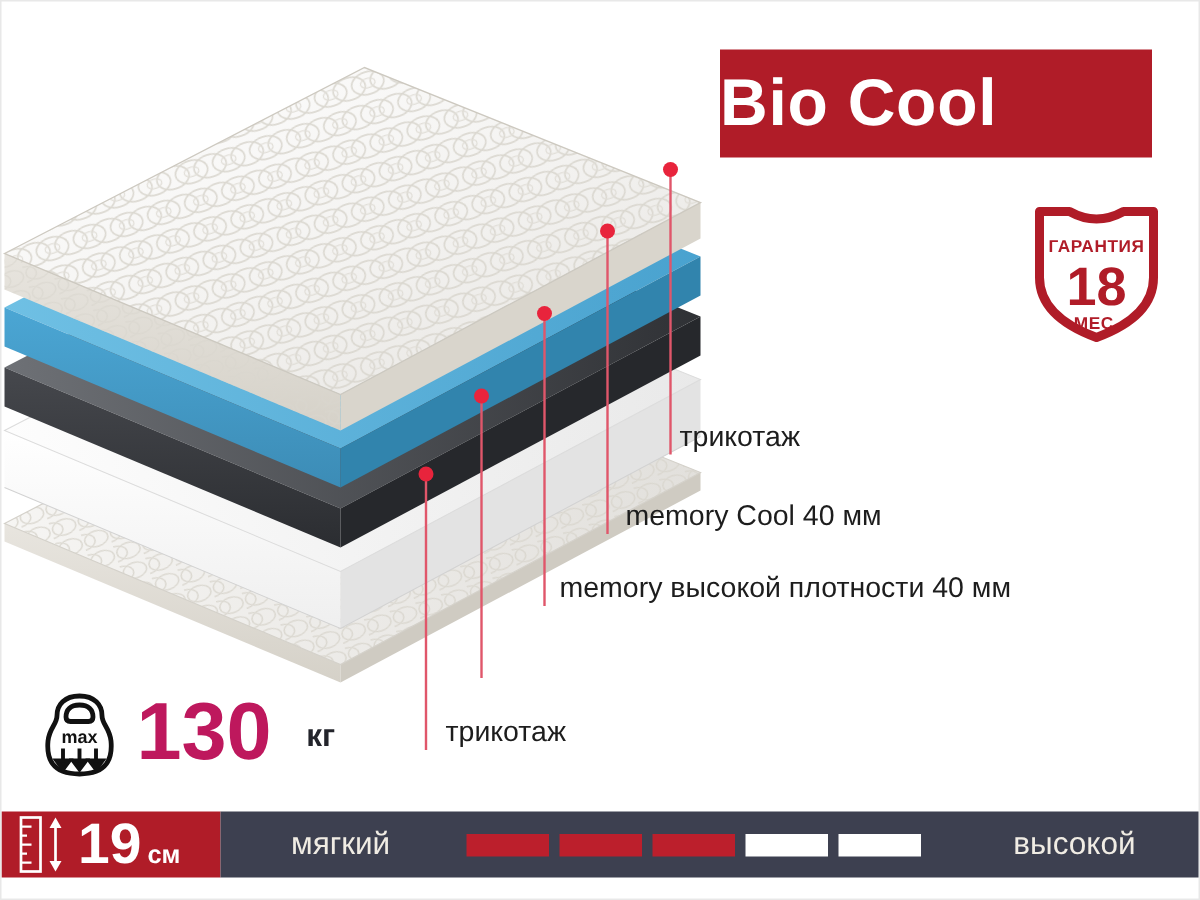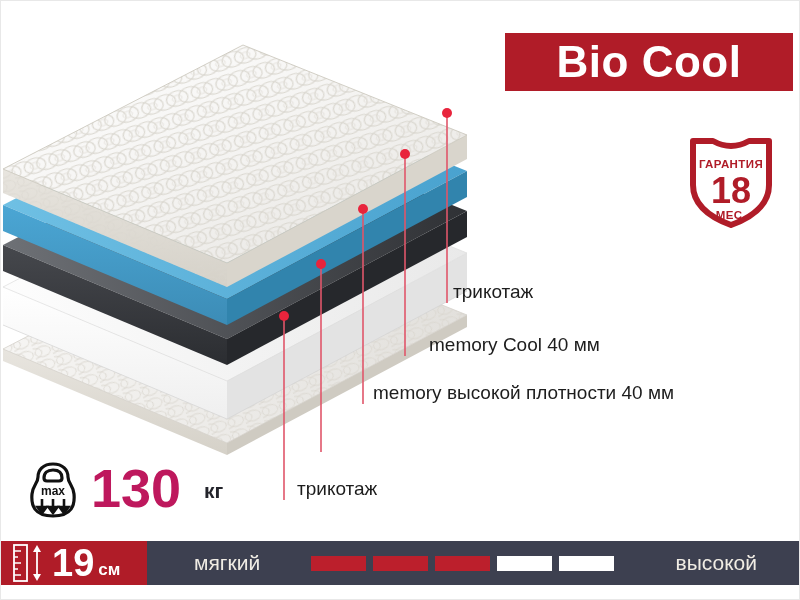--- a/index.html
+++ b/index.html
@@ -14,28 +14,27 @@
     background: #ffffff;
     overflow: hidden;
     font-family: "Liberation Sans", sans-serif;
     box-sizing: border-box;
     border: 1px solid #e8e8e8;
   }
 
   
   #brand-banner {
     position: absolute;
-    left: 504px;
+    left: 479px;
     top: 32px;
     width: 288px;
-    height: 58px;
+    height: 72px;
     background: #b01c28;
     display: flex;
     align-items: center;
-    justify-content: center;
   }
   #brand-title {
     color: #ffffff;
     font-size: 44px;
     font-weight: bold;
     letter-spacing: 0.5px;
     line-height: 1;
   }
 
   
@@ -63,21 +62,21 @@
 
   
   .layer-label {
     position: absolute;
     color: #1d1d1d;
     font-size: 19px;
     white-space: nowrap;
     line-height: 1;
   }
   #label-0 { left: 452px; top: 281px; }
-  #label-1 { left: 428px; top: 334px; }
+  #label-1 { left: 416px; top: 334px; }
   #label-2 { left: 372px; top: 382px; }
   #label-3 { left: 332px; top: 430px; }
   #label-4 { left: 296px; top: 478px; }
 
   
   #weight-block {
     position: absolute;
     left: 26px;
     top: 460px;
     display: flex;

